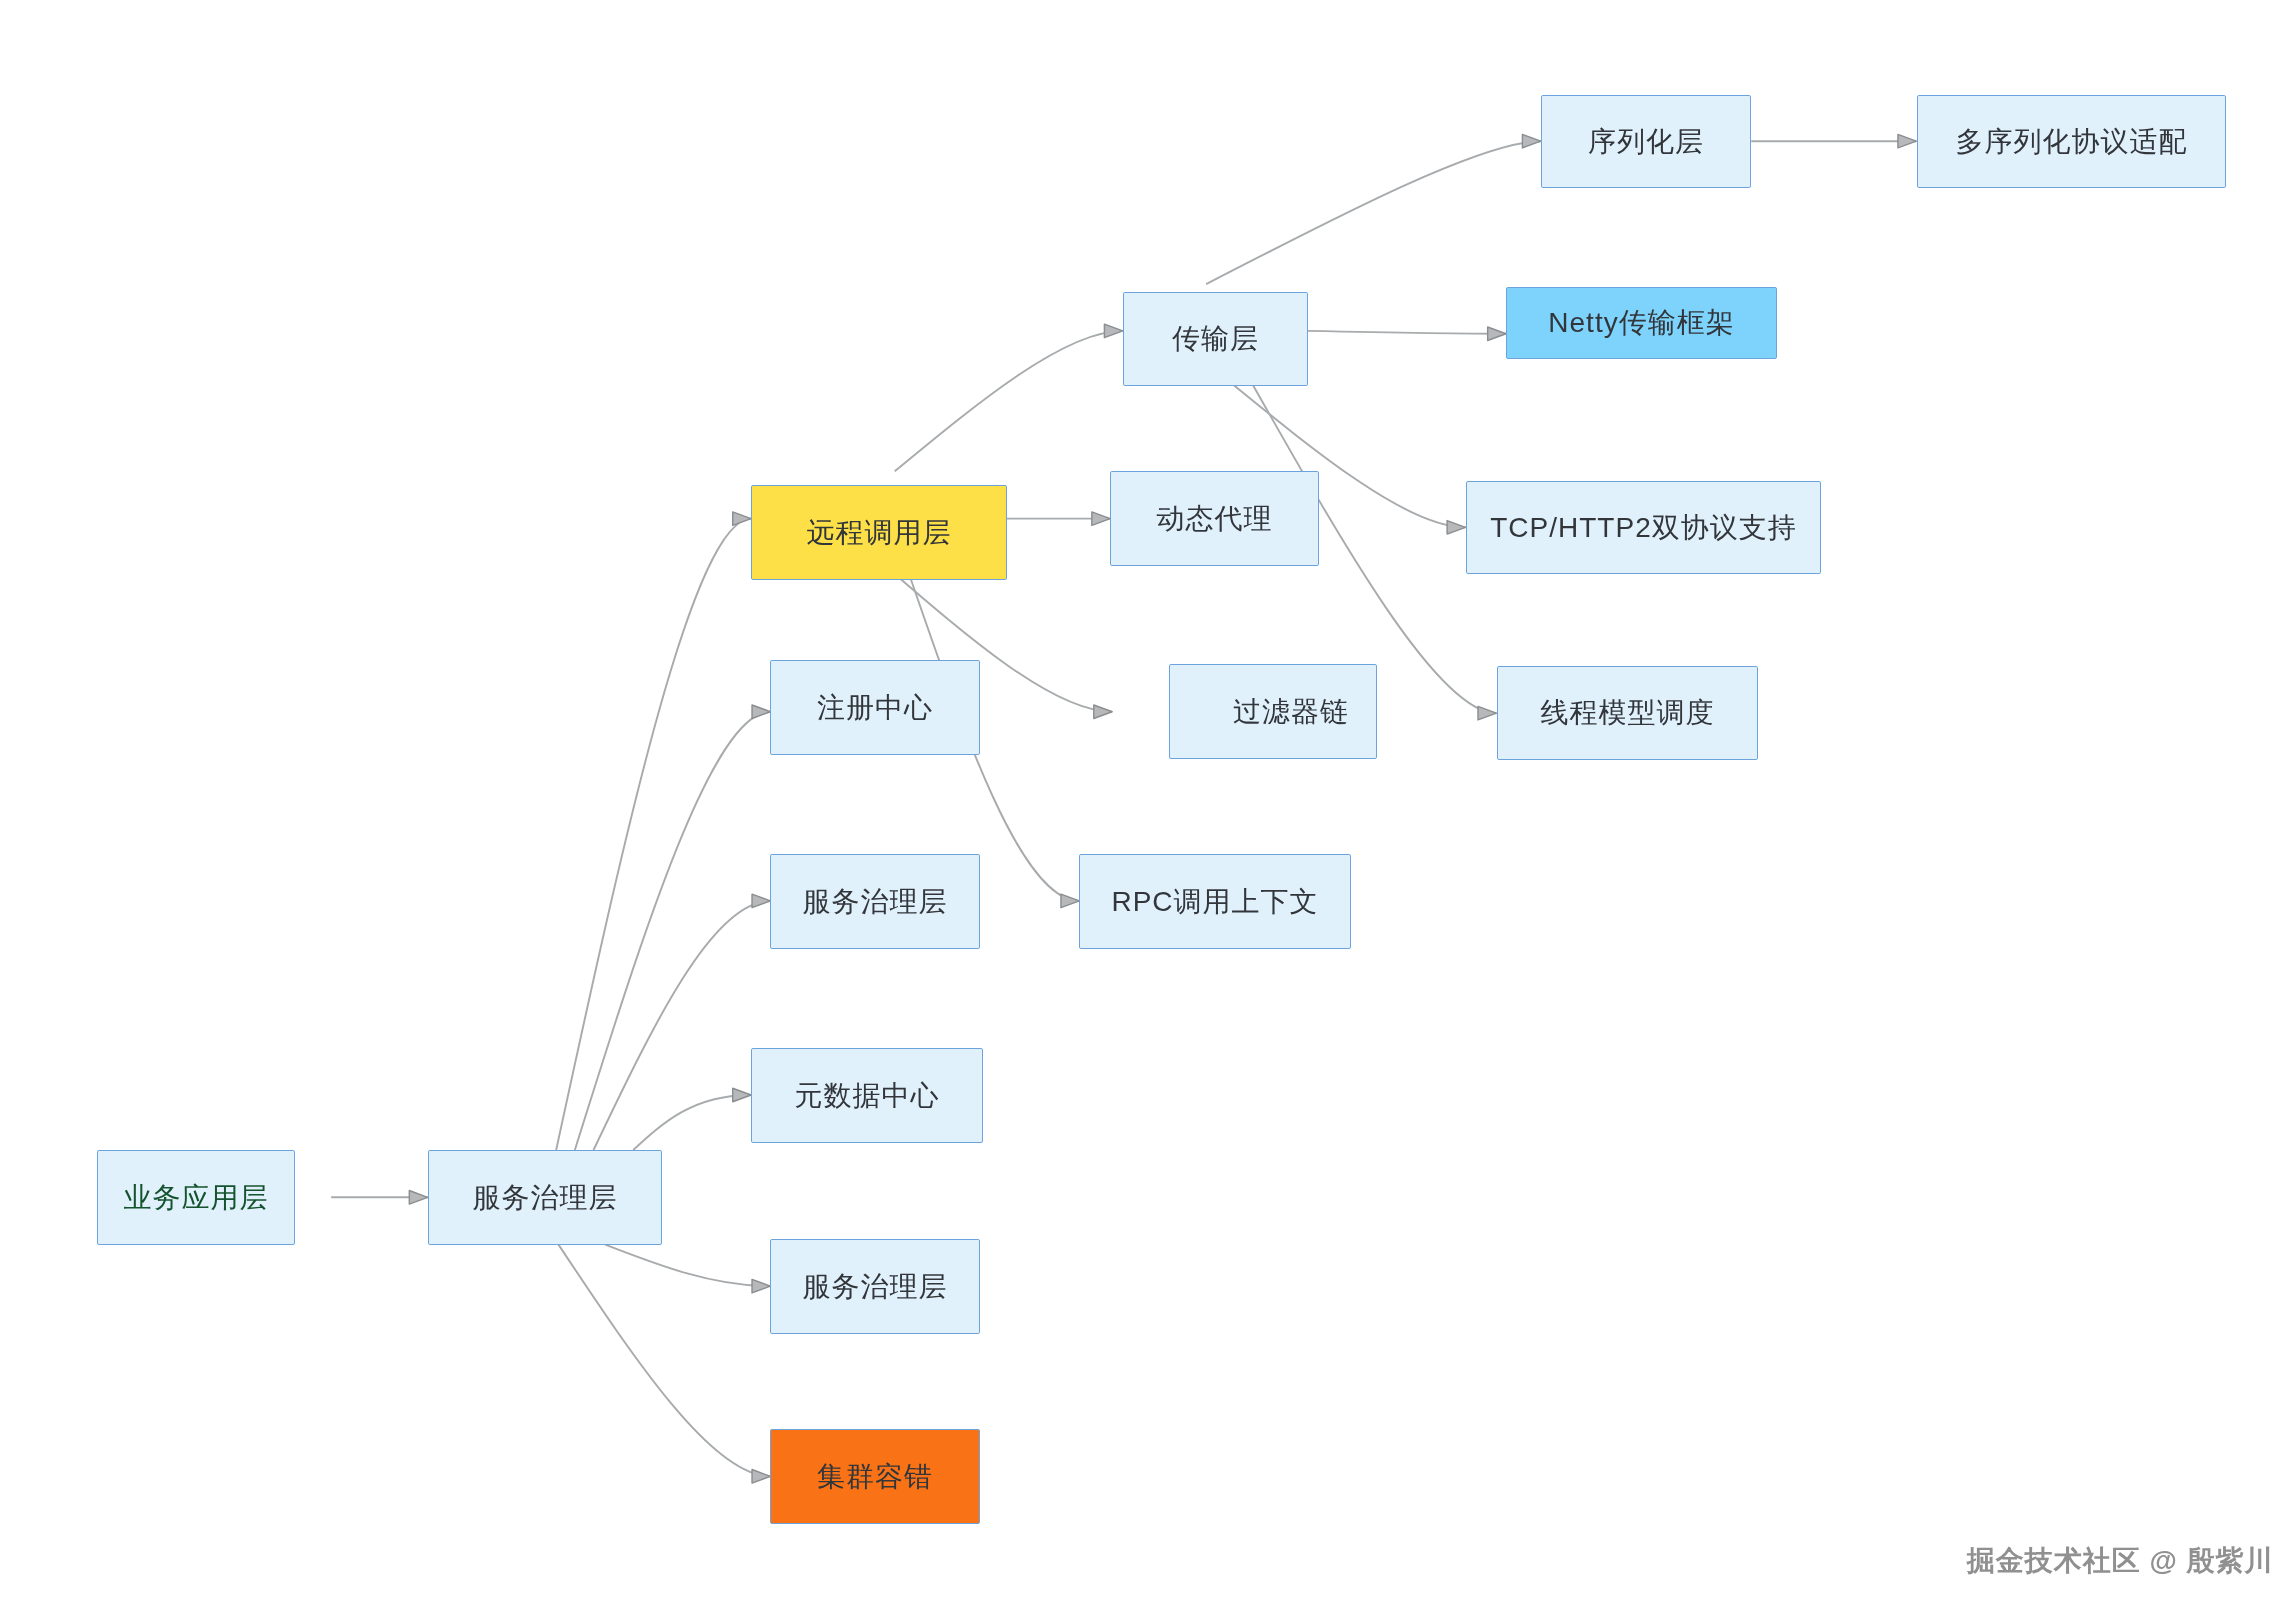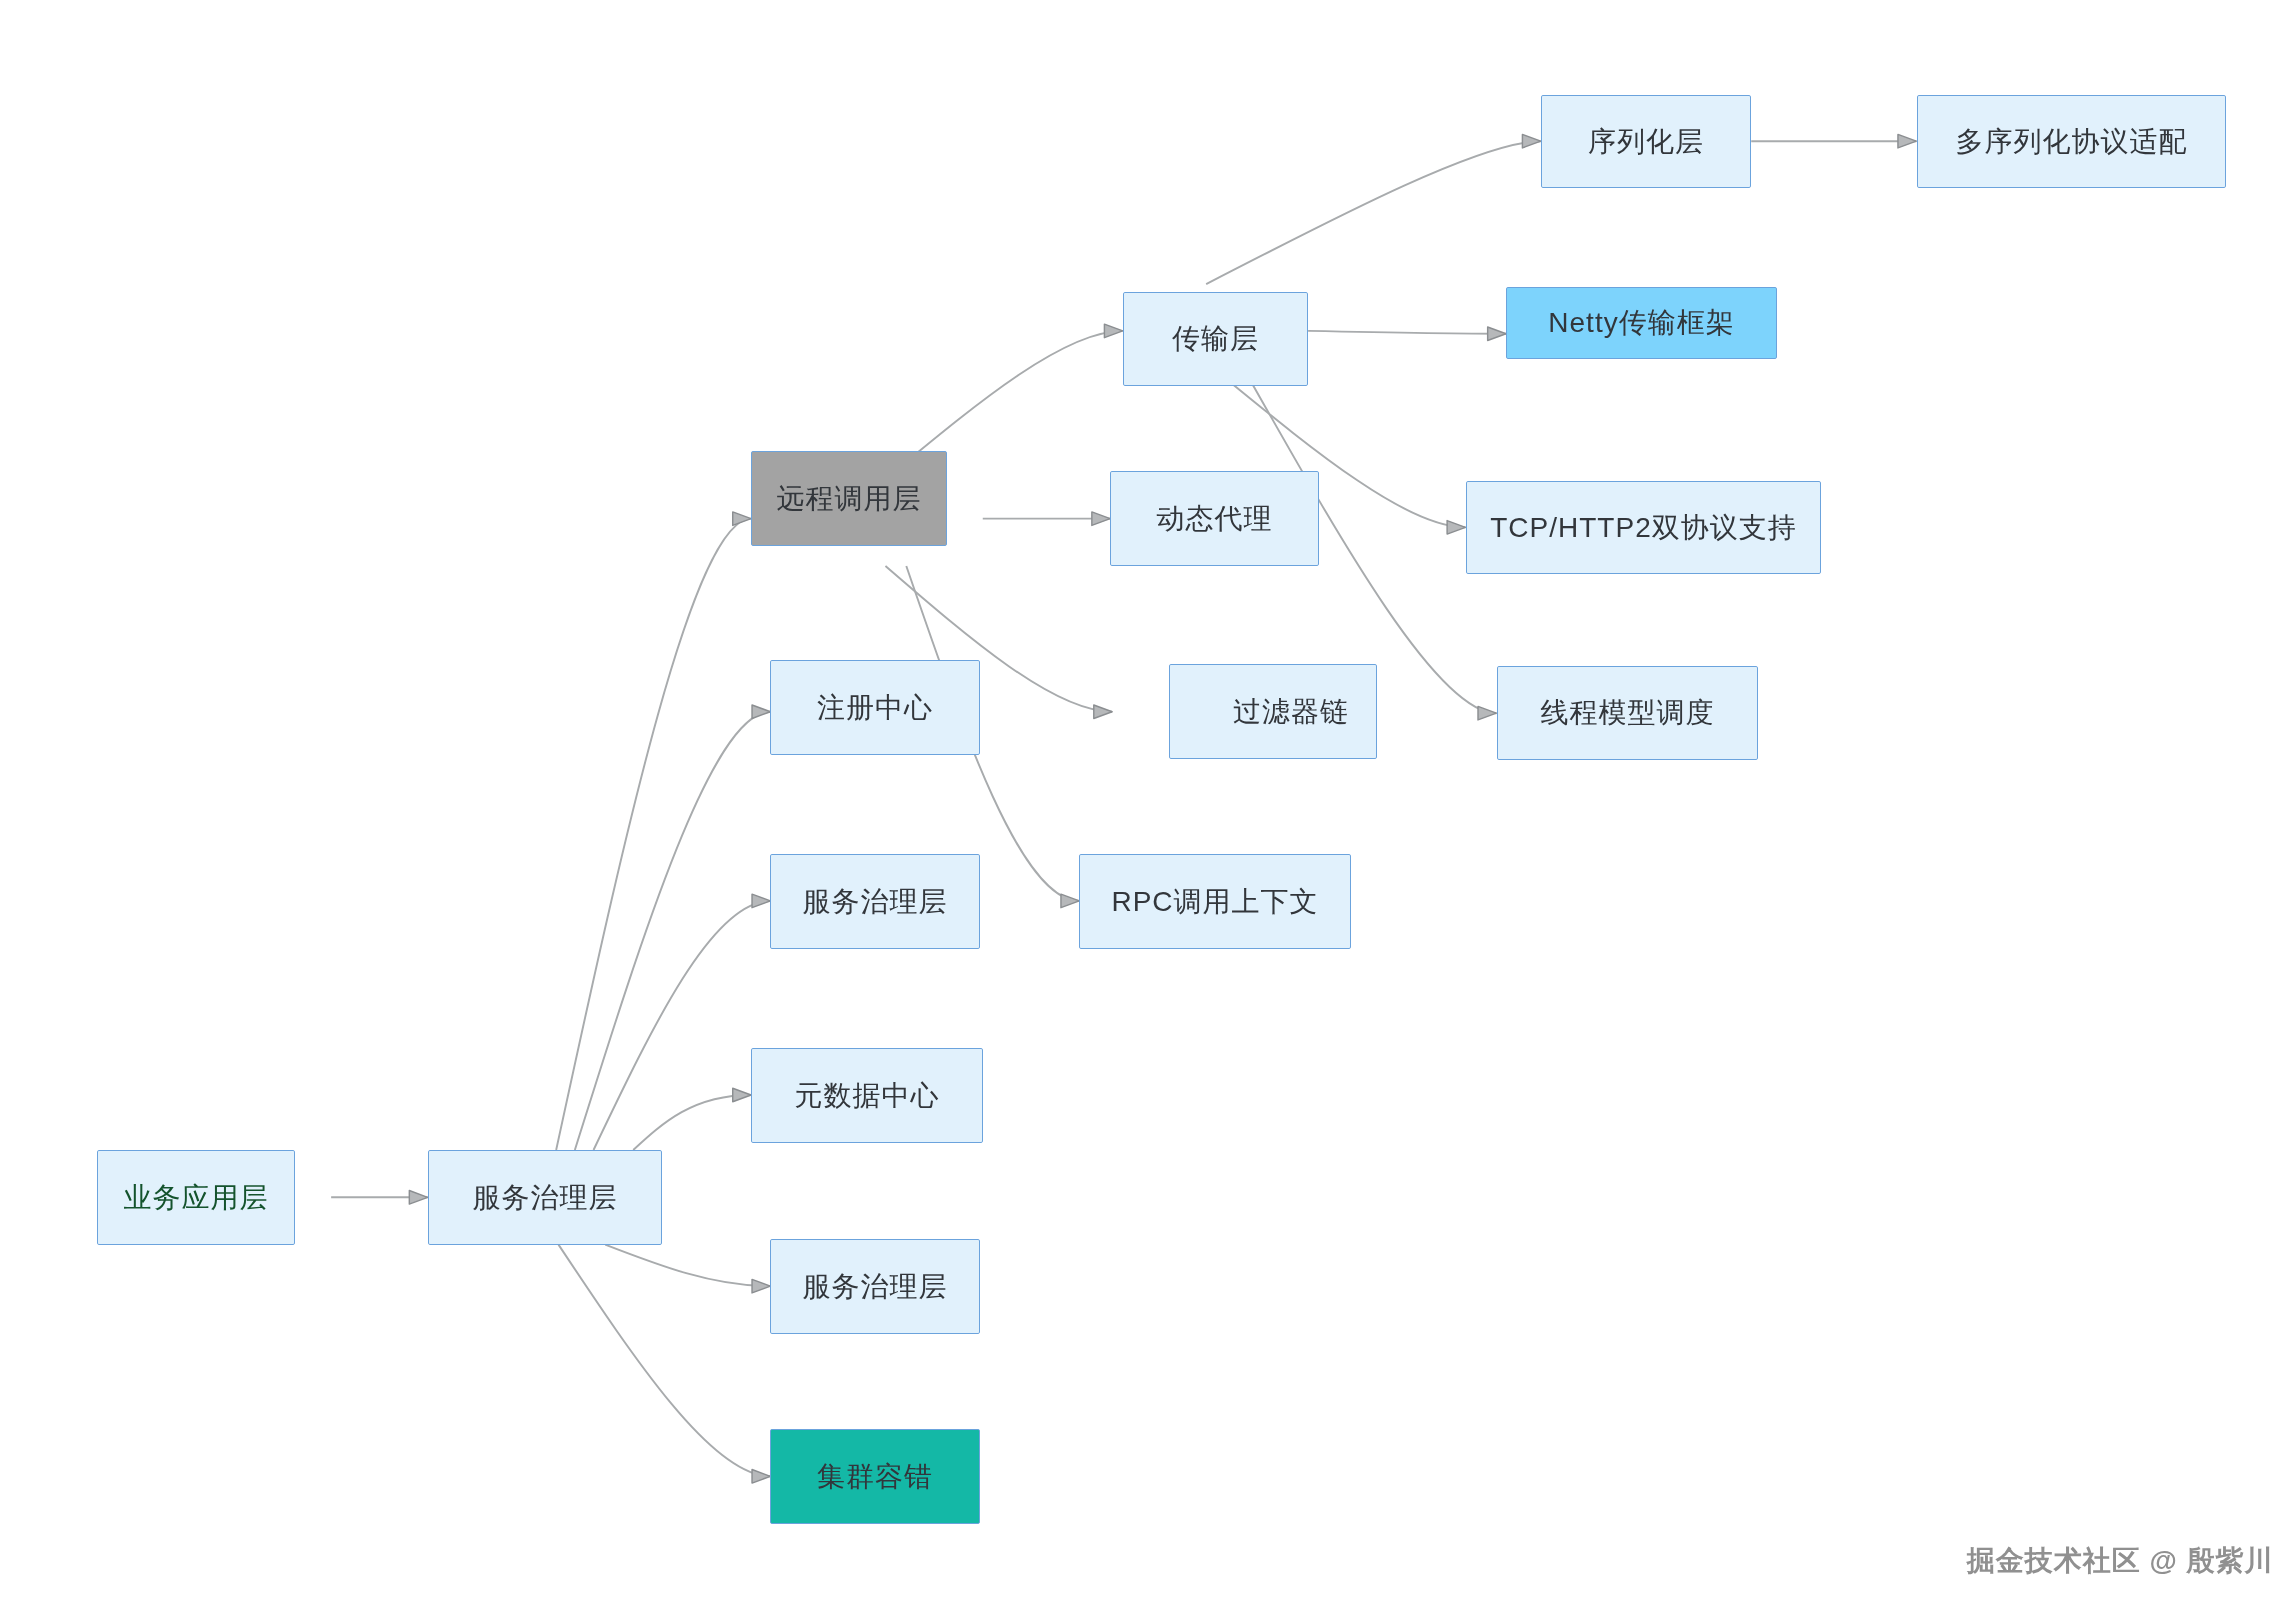--- a/index.html
+++ b/index.html
@@ -59,26 +59,26 @@
         <path d="M 1249.4 294 C 1392.7 220, 1536 146, 1596 146" class="edge" stroke="#a8abad" marker-end="url(#arrow)"></path>
         <path d="M 1355 342.5 C 1427.5 344, 1500 345.5, 1560 345.5" class="edge" stroke="#a8abad" marker-end="url(#arrow)"></path>
         <path d="M 1268.6 391 C 1363.3 468.5, 1458 546, 1518 546" class="edge" stroke="#a8abad" marker-end="url(#arrow)"></path>
         <path d="M 1293.56 391 C 1391.78 564.75, 1490 738.5, 1550 738.5" class="edge" stroke="#a8abad" marker-end="url(#arrow)"></path>
         <path d="M 1814 146 C 1869.5 146, 1925 146, 1985 146" class="edge" stroke="#a8abad" marker-end="url(#arrow)"></path>
       </g>
   </svg>
   <div id="node-layer">
       <div class="node" style="left: 97px; top: 1150px; width: 198px; height: 95px; background: rgb(225, 241, 252); border-color: rgb(107, 163, 221); color: #14532d;">业务应用层</div>
       <div class="node" style="left: 428px; top: 1150px; width: 234px; height: 95px; background: rgb(225, 241, 252); border-color: rgb(107, 163, 221); color: rgb(50, 54, 59);">服务治理层</div>
-      <div class="node" style="left: 751px; top: 451px; width: 196px; height: 95px; background: #a3a3a3; border-color: rgb(107, 163, 221); color: rgb(50, 54, 59);">远程调用层</div>
+      <div class="node" style="left: 751px; top: 485px; width: 256px; height: 95px; background: #fde047; border-color: rgb(107, 163, 221); color: rgb(50, 54, 59);">远程调用层</div>
       <div class="node" style="left: 770px; top: 660px; width: 210px; height: 95px; background: rgb(225, 241, 252); border-color: rgb(107, 163, 221); color: rgb(50, 54, 59);">注册中心</div>
       <div class="node" style="left: 770px; top: 854px; width: 210px; height: 95px; background: rgb(225, 241, 252); border-color: rgb(107, 163, 221); color: rgb(50, 54, 59);">服务治理层</div>
       <div class="node" style="left: 751px; top: 1048px; width: 232px; height: 95px; background: rgb(225, 241, 252); border-color: rgb(107, 163, 221); color: rgb(50, 54, 59);">元数据中心</div>
       <div class="node" style="left: 770px; top: 1239px; width: 210px; height: 95px; background: rgb(225, 241, 252); border-color: rgb(107, 163, 221); color: rgb(50, 54, 59);">服务治理层</div>
-      <div class="node" style="left: 770px; top: 1429px; width: 210px; height: 95px; background: #14b8a6; border-color: rgb(107, 163, 221); color: rgb(50, 54, 59);">集群容错</div>
+      <div class="node" style="left: 770px; top: 1429px; width: 210px; height: 95px; background: #f97316; border-color: rgb(107, 163, 221); color: rgb(50, 54, 59);">集群容错</div>
       <div class="node" style="left: 1123px; top: 292px; width: 185px; height: 94px; background: rgb(225, 241, 252); border-color: rgb(107, 163, 221); color: rgb(50, 54, 59);">传输层</div>
       <div class="node" style="left: 1110px; top: 471px; width: 209px; height: 95px; background: rgb(225, 241, 252); border-color: rgb(107, 163, 221); color: rgb(50, 54, 59);">动态代理</div>
       <div class="node" style="left: 1169px; top: 664px; width: 208px; height: 95px; background: rgb(225, 241, 252); border-color: rgb(107, 163, 221); color: rgb(50, 54, 59); padding-left: 36px;">过滤器链</div>
       <div class="node" style="left: 1079px; top: 854px; width: 272px; height: 95px; background: rgb(225, 241, 252); border-color: rgb(107, 163, 221); color: rgb(50, 54, 59);">RPC调用上下文</div>
       <div class="node" style="left: 1541px; top: 95px; width: 210px; height: 93px; background: rgb(225, 241, 252); border-color: rgb(107, 163, 221); color: rgb(50, 54, 59);">序列化层</div>
       <div class="node" style="left: 1506px; top: 287px; width: 271px; height: 72px; background: #7dd3fc; border-color: rgb(107, 163, 221); color: rgb(50, 54, 59);">Netty传输框架</div>
       <div class="node" style="left: 1466px; top: 481px; width: 355px; height: 93px; background: rgb(225, 241, 252); border-color: rgb(107, 163, 221); color: rgb(50, 54, 59);">TCP/HTTP2双协议支持</div>
       <div class="node" style="left: 1497px; top: 666px; width: 261px; height: 94px; background: rgb(225, 241, 252); border-color: rgb(107, 163, 221); color: rgb(50, 54, 59);">线程模型调度</div>
       <div class="node" style="left: 1917px; top: 95px; width: 309px; height: 93px; background: rgb(225, 241, 252); border-color: rgb(107, 163, 221); color: rgb(50, 54, 59);">多序列化协议适配</div>
     </div>

